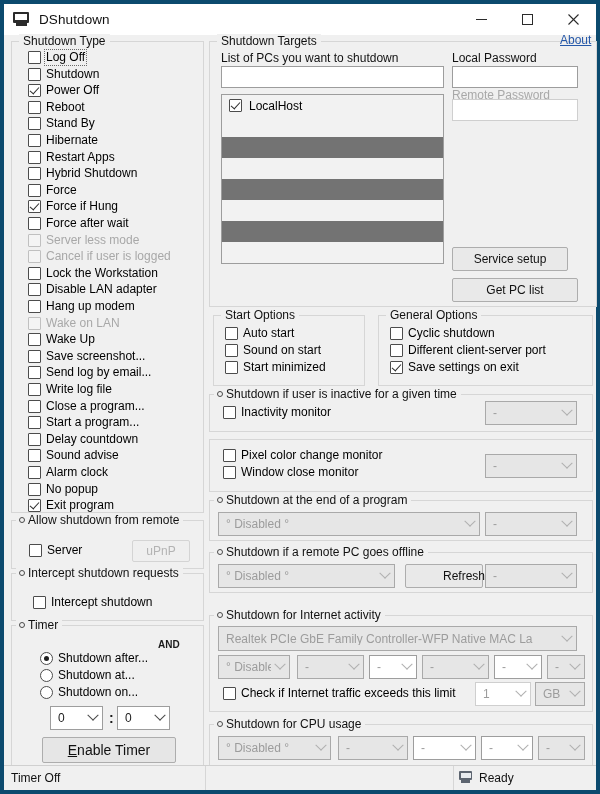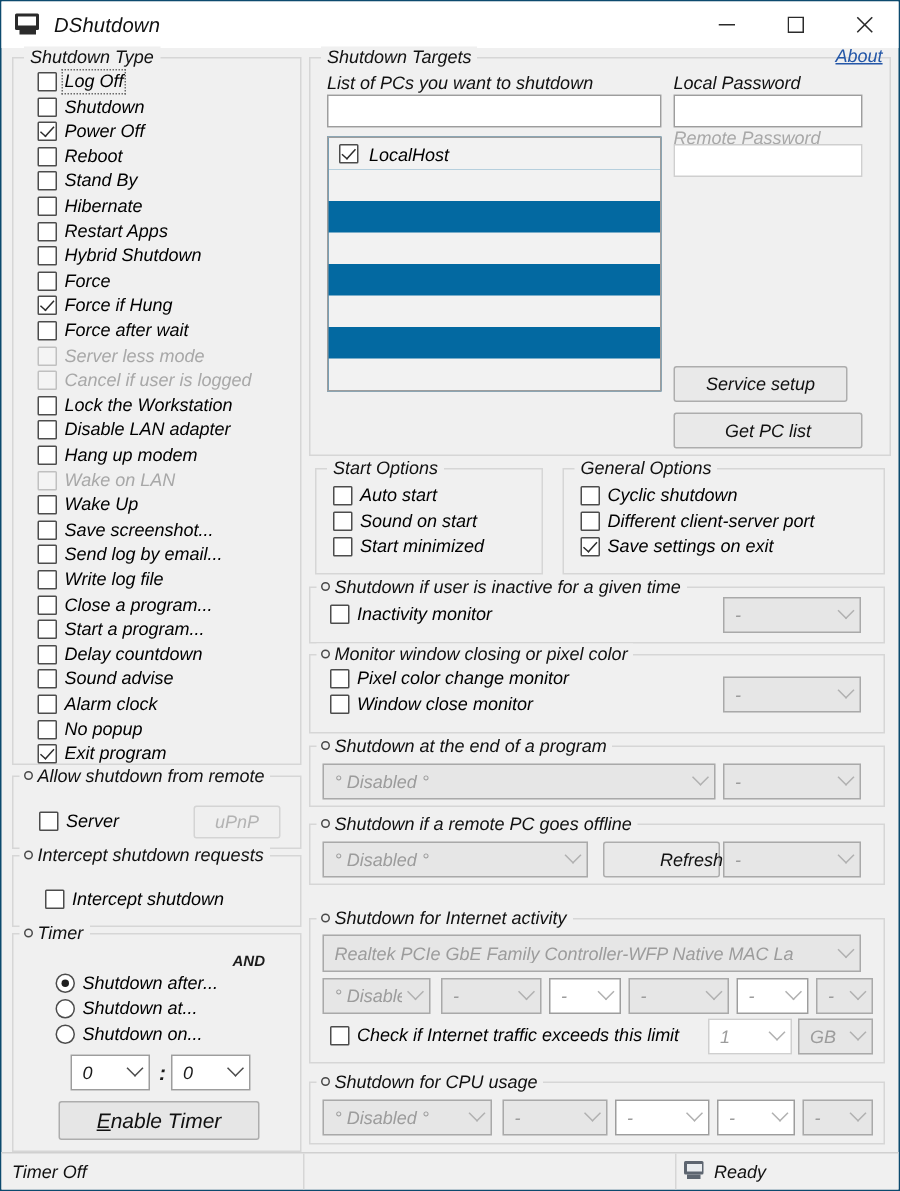--- a/index.html
+++ b/index.html
@@ -4,21 +4,21 @@
 <style>
   html,body{margin:0;padding:0;}
   body{
     width:600px;height:794px;
     background:#f0f0f0;
     font-family:"Liberation Sans","DejaVu Sans",sans-serif;
     font-size:12px;color:#000;
     overflow:hidden;
     -webkit-font-smoothing:antialiased;
   }
-  .win{position:absolute;inset:0;border:1px solid #0c4a6e;box-sizing:border-box;background:#f0f0f0;font-style:italic;}
+  .win{position:absolute;inset:0;border:4px solid #0c4a6e;box-sizing:border-box;background:#f0f0f0;}
 
   
   .titlebar{height:31px;background:#ffffff;display:flex;align-items:center;position:relative;}
   .title-icon{width:18px;height:16px;margin-left:9px;margin-right:8px;position:relative;flex:none;}
   .title-icon .scr{position:absolute;left:0;top:0;width:16px;height:11px;background:#2b2b2b;border-radius:1px;}
   .title-icon .scr:after{content:"";position:absolute;left:2px;top:2px;right:2px;bottom:3px;background:#fff;}
   .title-icon .base{position:absolute;left:3px;top:11px;width:11px;height:3px;background:#2b2b2b;}
   .title-text{font-size:13.5px;color:#111;letter-spacing:.1px;}
   .winbtns{position:absolute;right:0;top:0;height:31px;display:flex;}
   .winbtn{width:46px;height:31px;display:flex;align-items:center;justify-content:center;color:#2b2b2b;}
@@ -54,21 +54,21 @@
     flex:none;margin-right:5px;position:relative;box-sizing:border-box;
   }
   .rb.sel .ring:after{content:"";position:absolute;left:3px;top:3px;width:5px;height:5px;border-radius:50%;background:#1f1f1f;}
   .rb .lbl{font-size:12px;line-height:13px;}
 
   
   .txt{position:absolute;border:1px solid #9d9d9d;background:#fff;box-sizing:border-box;}
   .txt.dis{border-color:#cfcfcf;background:#fff;}
 
   
-  .listbox{position:absolute;border:1px solid #9d9d9d;background:#0369a1;box-sizing:border-box;overflow:hidden;}
+  .listbox{position:absolute;border:1px solid #9d9d9d;background:#737373;box-sizing:border-box;overflow:hidden;}
   .lrow{height:21px;display:flex;align-items:center;padding-left:7px;box-sizing:border-box;}
   .lrow.alt{background:#f2f2f2;}
   .lrow .box{
     width:13px;height:13px;border:1px solid #4c4c4c;background:#fff;box-sizing:border-box;
     flex:none;margin-right:7px;position:relative;border-radius:1px;
   }
   .lrow.checked .box:after{
     content:"";position:absolute;left:3px;top:0px;width:4px;height:8px;
     border:solid #2c2c2c;border-width:0 1.6px 1.6px 0;transform:rotate(42deg);
   }
@@ -396,21 +396,20 @@
       <div class="box"></div>
       <div class="lbl">Inactivity monitor</div>
     </div>
     <div class="combo dis" style="left:275px;top:6px;width:92px;height:24px;">
       <span class="ctext">-</span>
       <span class="arrow"></span>
     </div>
   </div>
 
   <div class="gb collapsible" style="left:205px;top:435px;width:384px;height:53px;">
-    <div class="cap">Monitor window closing or pixel color</div>
     <div class="cb" style="left:13px;top:9px;">
       <div class="box"></div>
       <div class="lbl">Pixel color change monitor</div>
     </div>
     <div class="cb" style="left:13px;top:26px;">
       <div class="box"></div>
       <div class="lbl">Window close monitor</div>
     </div>
     <div class="combo dis" style="left:275px;top:14px;width:92px;height:24px;">
       <span class="ctext">-</span>

